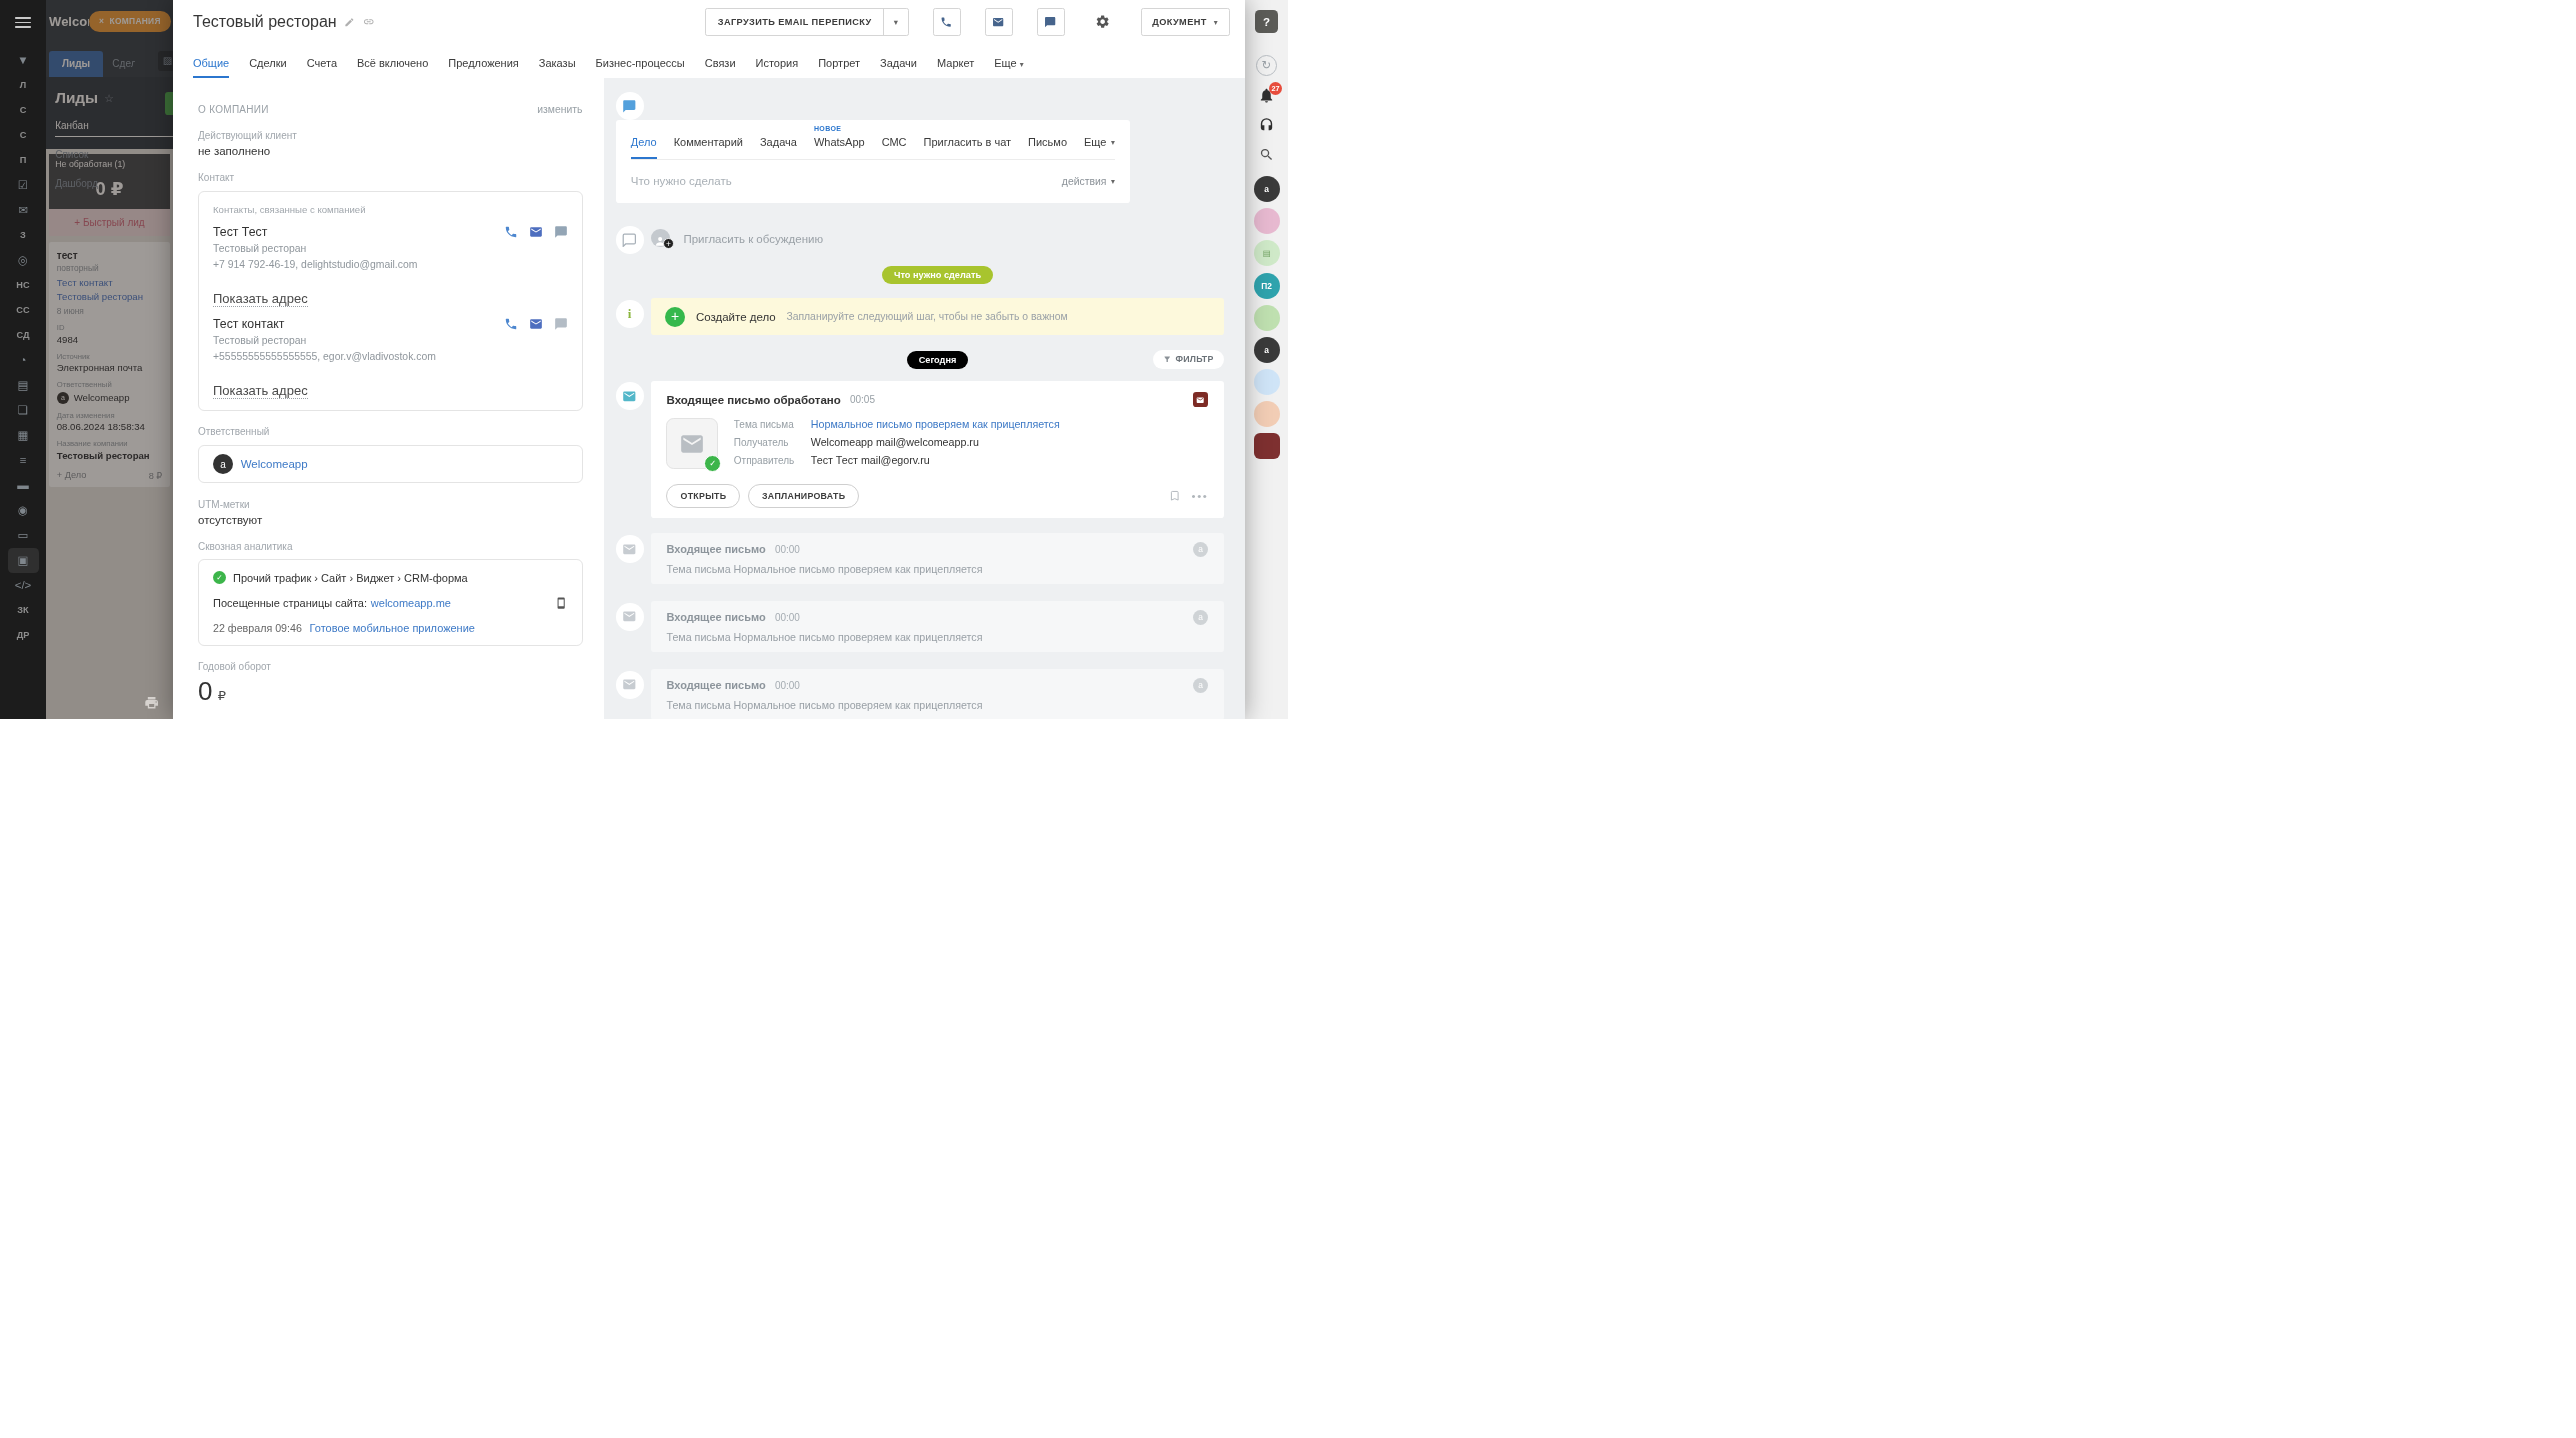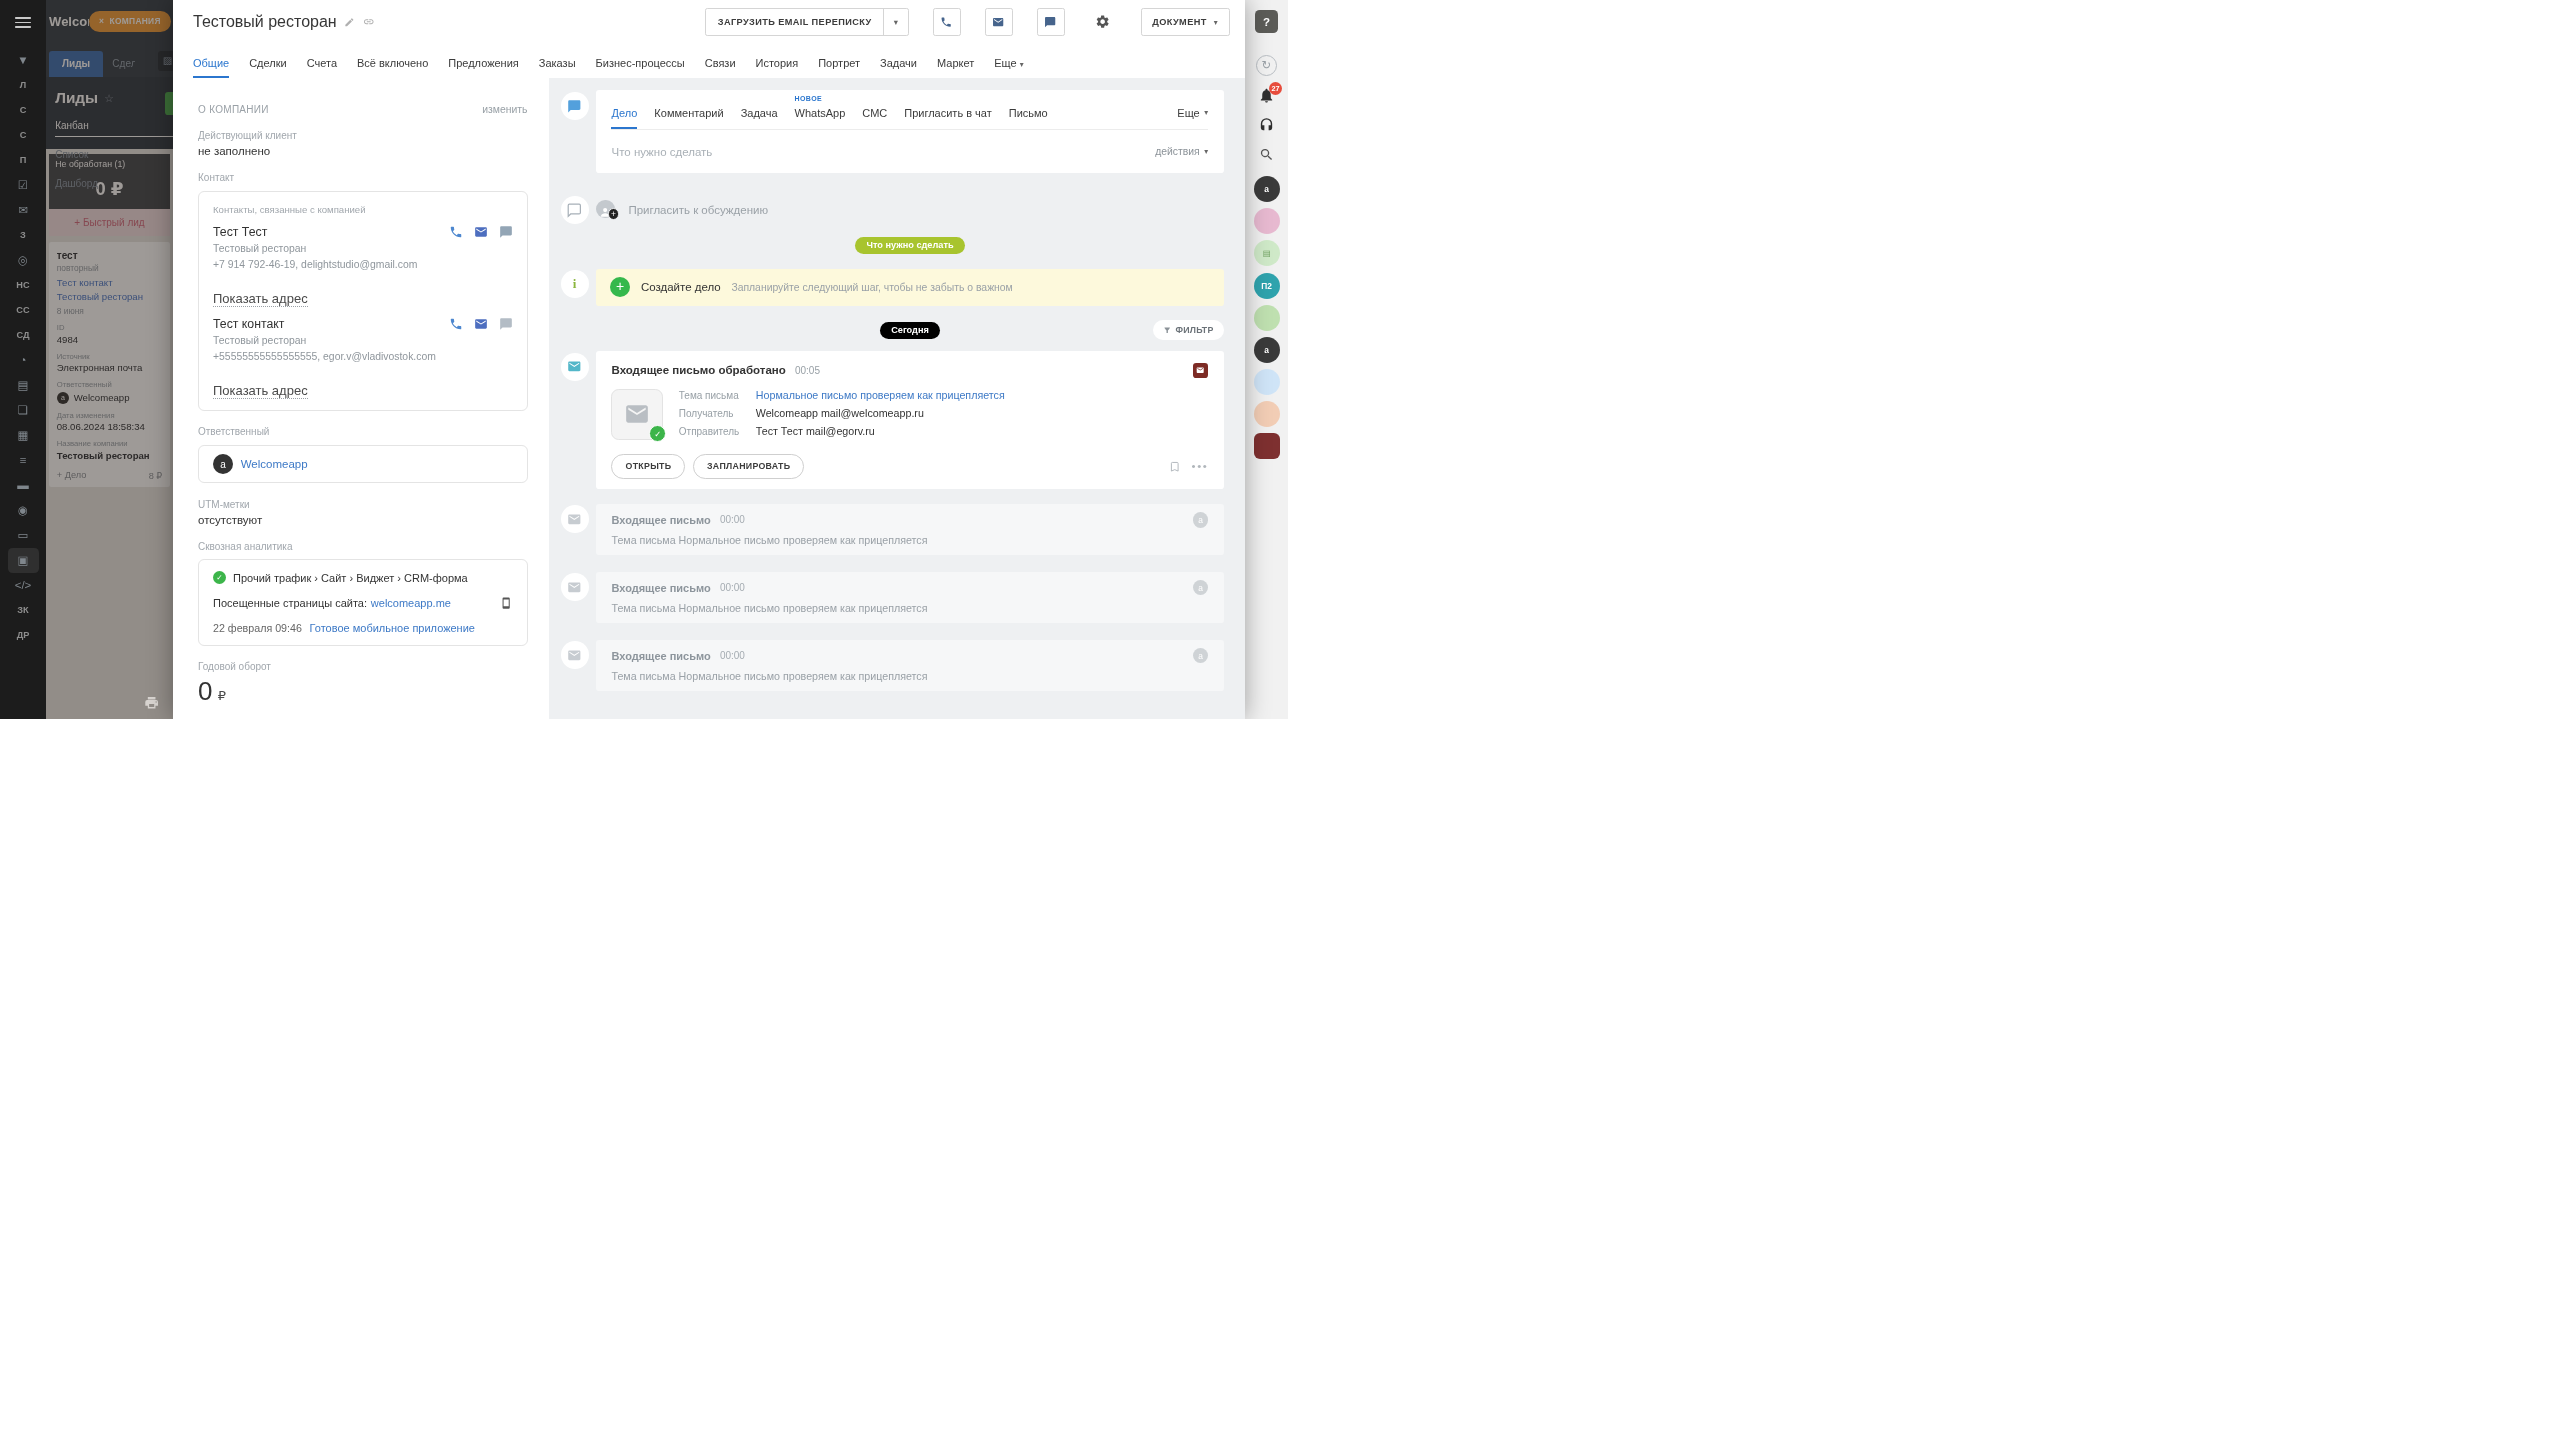--- a/index.html
+++ b/index.html
@@ -62,21 +62,21 @@
   .icon-btn { width:28px; height:28px; border:0.8px solid #d5d5d5; border-radius:2.3px; background:#fff; display:flex; align-items:center; justify-content:center; cursor:pointer; }
   .gear-btn { width:28px; height:28px; display:flex; align-items:center; justify-content:center; cursor:pointer; }
   .btn-doc { border:0.8px solid #d5d5d5; border-radius:2.3px; height:28px; padding:0 10.7px; display:flex; align-items:center; gap:7px; font-size:9.2px; color:#3c3c3c; letter-spacing:0.4px; font-weight:bold; background:#fff; cursor:pointer; }
   .caret { font-size:7.7px; color:#666; }
   .mp-tabs { display:flex; gap:20px; padding:0 20px; align-items:flex-end; height:34px; font-size:11px; color:#3b3b3b; flex-shrink:0; }
   .tab { padding-bottom:9.2px; cursor:pointer; white-space:nowrap; }
   .tab.active { color:#2b76ce; border-bottom:2.3px solid #2b76ce; padding-bottom:7px; }
   .mp-body { flex:1; display:flex; overflow:hidden; }
 
   
-  .info-col { width:376px; flex-shrink:0; background:#fff; padding:26px 21.5px 0 25px; overflow:hidden; }
+  .info-col { width:431px; flex-shrink:0; background:#fff; padding:26px 21.5px 0 25px; overflow:hidden; }
   .sec-head { display:flex; justify-content:space-between; align-items:center; }
   .sec-title { color:#9aa1a7; font-size:10px; letter-spacing:0.3px; }
   .edit-link { color:#98a0a6; font-size:10.4px; cursor:pointer; }
   .f-label { color:#a1a7ad; font-size:10px; margin-top:15.3px; }
   .f-value { color:#333; font-size:11.5px; margin-top:3.8px; }
   .card-box { border:0.8px solid #e4e4e4; border-radius:6.1px; margin-top:7.7px; background:#fff; }
   .contact-card { padding:11.5px 14px 10.7px; }
   .cc-note { color:#a1a7ad; font-size:9.6px; }
   .contact { margin-top:10px; }
   .c-row { display:flex; align-items:center; }
@@ -151,21 +151,21 @@
   .mc-actions { display:flex; align-items:center; margin-top:11.5px; gap:7.7px; }
   .pill-btn { border:0.8px solid #cfcfcf; border-radius:12.3px; padding:6.1px 13px; font-size:8.8px; font-weight:bold; color:#3c3c3c; letter-spacing:0.3px; background:#fff; cursor:pointer; font-family:inherit; }
   .mc-tools { margin-left:auto; display:flex; align-items:center; gap:10.7px; color:#b0b6bb; }
   .dots { font-size:11.5px; letter-spacing:1.5px; cursor:pointer; color:#b0b6bb; }
   .muted-card { background:#f6f7f8; border-radius:3.1px; flex:1; padding:8.4px 15.3px 9.2px; }
   .mu-head { display:flex; align-items:center; }
   .mu-title { font-size:11px; font-weight:bold; color:#8d959c; }
   .mu-time { font-size:10px; color:#a5acb2; margin-left:9.2px; }
   .mu-logo { margin-left:auto; width:15.3px; height:15.3px; border-radius:50%; background:#cfd3d6; color:#fff; font-size:8.4px; display:flex; align-items:center; justify-content:center; }
   .mu-sub { margin-top:6.1px; font-size:10.7px; color:#9aa1a7; white-space:nowrap; overflow:hidden; }
-  .mb20 { margin-bottom:15.3px; } .mb22 { margin-bottom:17px; } .mb28 { margin-bottom:21.5px; }
+  .mb20 { margin-bottom:15.3px; } .mb22 { margin-bottom:17px; } .mb28 { margin-bottom:21.5px;flex-direction:column; }
 
   
   .right-rail { width:43px; background:#f1f1f1; flex-shrink:0; display:flex; flex-direction:column; align-items:center; padding-top:10px; }
   .help-btn { width:23px; height:23px; border-radius:4.6px; background:#5c5c58; color:#fff; font-size:11.5px; font-weight:bold; display:flex; align-items:center; justify-content:center; margin-bottom:21.5px; cursor:pointer; }
   .rr-support { width:21.5px; height:21.5px; border-radius:50%; border:1.5px solid #b9bec3; color:#9aa1a7; font-size:11.5px; display:flex; align-items:center; justify-content:center; margin-bottom:10.7px; cursor:pointer; }
   .rr-bell { position:relative; margin-bottom:12.3px; cursor:pointer; }
   .bell-badge { position:absolute; top:-4.6px; right:-7px; min-width:13px; height:13px; border-radius:7px; background:#e74c3c; color:#fff; font-size:7.3px; font-weight:bold; display:flex; align-items:center; justify-content:center; padding:0 2.3px; }
   .rr-ico { margin-bottom:14px; cursor:pointer; }
   .rr-av { width:26px; height:26px; border-radius:50%; margin-bottom:6.1px; display:flex; align-items:center; justify-content:center; color:#fff; font-size:8.4px; font-weight:bold; cursor:pointer; flex-shrink:0; }
 </style>

